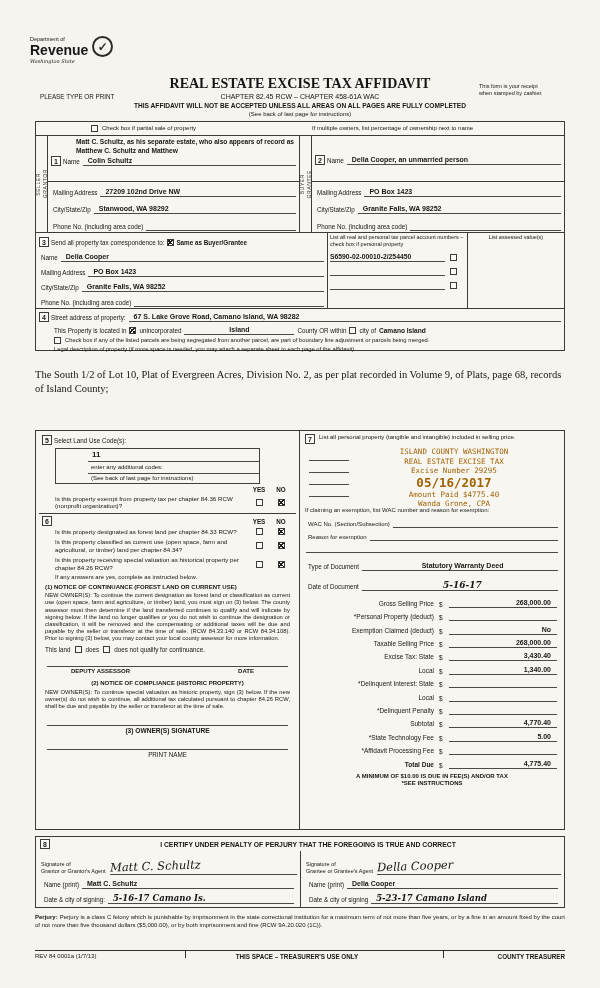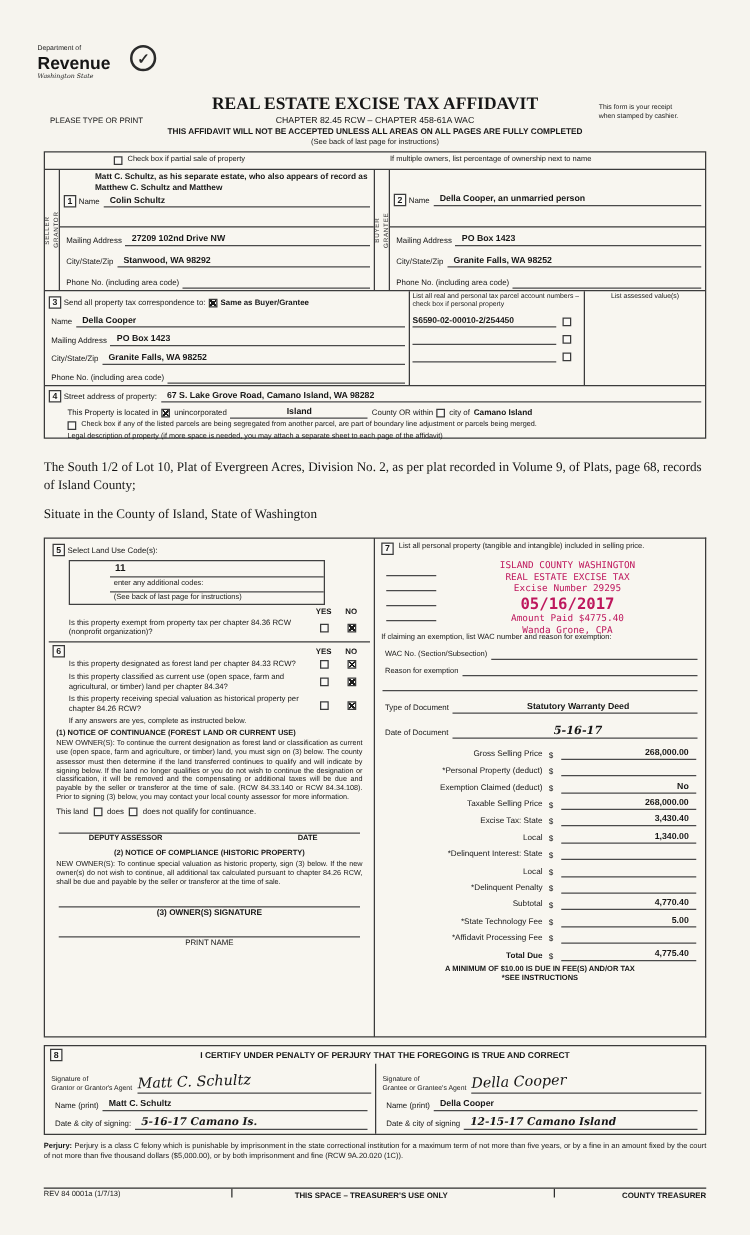--- a/index.html
+++ b/index.html
@@ -63,23 +63,23 @@
 .s6head span.yn{width:22px;text-align:center;font-weight:bold;font-size:6.3px;flex:none;}
 .cert-head{display:flex;align-items:center;gap:6px;padding:2px 4px;}
 .cert-title{flex:1;text-align:center;font-size:6.8px;font-weight:bold;}
 .cert-cols{display:flex;}
 .cert-col{width:50%;padding:1px 3px 2px;}
 .cert-col.right{border-left:1px solid #3b3b3b;}
 .sigrow{display:flex;align-items:flex-end;height:23px;}
 .siglabels{padding:0 4px 0 2px;flex:none;}
 .sigval{flex:1;border-bottom:1px solid #4a4a4a;min-height:13px;}
 .sigval span{display:inline-block;font-size:11.5px;line-height:13px;transform:rotate(-2deg);}
-.logo{display:flex;align-items:flex-start;gap:16px;}
+.logo{display:flex;align-items:flex-start;gap:4px;}
 .logo-circle{width:21px;height:21px;border:2px solid #2b2b2b;border-radius:50%;display:flex;align-items:center;justify-content:center;font-size:12px;font-weight:bold;color:#2b2b2b;}
-.stamp{position:absolute;left:46px;right:2px;top:2px;text-align:center;color:#be185d;font-family:"DejaVu Sans Mono",monospace;}
+.stamp{position:absolute;left:46px;right:2px;top:2px;text-align:center;color:#a16207;font-family:"DejaVu Sans Mono",monospace;}
 .tick{width:1px;height:7px;background:#2e2e2e;}
 .footrow{display:flex;justify-content:space-between;padding-top:2px;}
 </style>
 </head>
 <body>
 
 <div class="page">
 
   <div class="abs logo" style="left:30px;top:36px;">
     <div>
@@ -235,21 +235,20 @@
       </div>
       <div style="display:flex;align-items:center;padding:2px 4px 0 18px;gap:4px;">
         <span class="cb"></span>
         <span class="t58">Check box if any of the listed parcels are being segregated from another parcel, are part of boundary line adjustment or parcels being merged.</span>
       </div>
       <div class="t58" style="padding:2px 4px 0 18px;">Legal description of property (if more space is needed, you may attach a separate sheet to each page of the affidavit)</div>
     </div>
   </div>
 
   <div class="abs serif" style="left:35px;top:368px;width:530px;font-size:10.5px;line-height:13.5px;">The South 1/2 of Lot 10, Plat of Evergreen Acres, Division No. 2, as per plat recorded in Volume 9, of Plats, page 68, records of Island County;</div>
-  <div class="abs serif" style="left:35px;top:406px;width:530px;font-size:10.5px;">Situate in the County of Island, State of Washington</div>
 
   <div class="abs mid" style="left:35px;top:430px;width:530px;height:400px;">
 
     <div class="lbox">
       <div class="frow" style="padding:2px 3px;">
         <span class="numbox">5</span>
         <span class="lbl">Select Land Use Code(s):</span>
       </div>
       <div class="lu-box">
         <div class="lu-code">11</div>
@@ -475,21 +474,21 @@
           <div class="sigval">
             <span class="hand">Della Cooper</span>
           </div>
         </div>
         <div class="frow" style="height:15px;">
           <span class="lbl">Name (print)</span>
           <span class="val">Della Cooper</span>
         </div>
         <div class="frow" style="height:15px;">
           <span class="lbl">Date &amp; city of signing</span>
-          <span class="val hand" style="font-size:8.5px;">12-15-17  Camano Island</span>
+          <span class="val hand" style="font-size:8.5px;">5-23-17  Camano Island</span>
         </div>
       </div>
     </div>
   </div>
 
   <div class="abs t60" style="left:35px;top:914px;width:530px;text-align:justify;">
     <span class="b" style="margin-right:2px;">Perjury:</span><span>Perjury is a class C felony which is punishable by imprisonment in the state correctional institution for a maximum term of not more than five years, or by a fine in an amount fixed by the court of not more than five thousand dollars ($5,000.00), or by both imprisonment and fine (RCW 9A.20.020 (1C)).</span>
   </div>
 
   <div class="abs" style="left:35px;top:950px;width:530px;border-top:1.5px solid #2e2e2e;">

